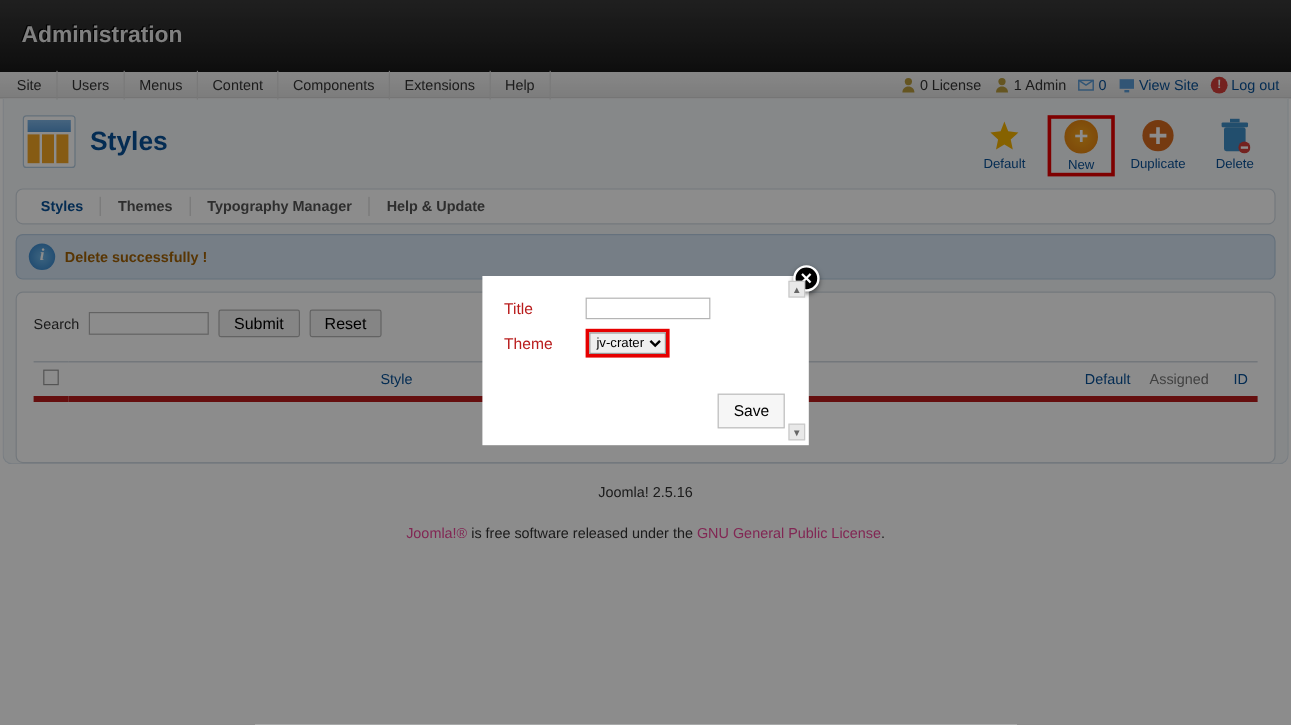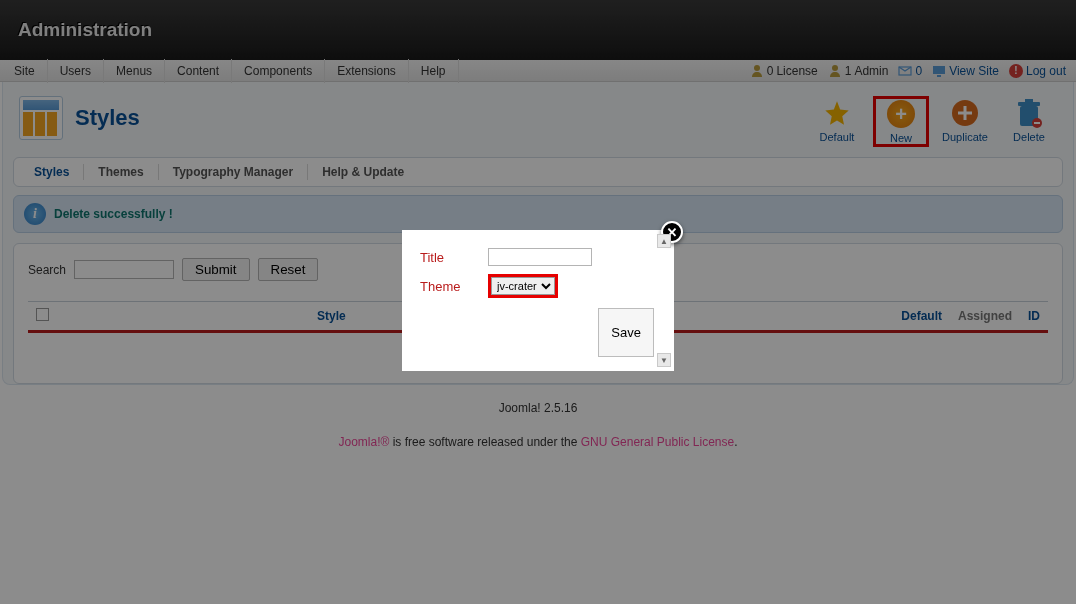--- a/index.html
+++ b/index.html
@@ -40,30 +40,30 @@
 .dup-svg { width:28px; height:28px; }
 .trash-svg { width:26px; height:30px; }
 
 .subtabs { background:#fff; border:1px solid #d2dbe3; border-radius:6px; height:30px; display:flex; align-items:center; padding:0 6px; margin-bottom:8px; }
 .subtabs a { padding:0 14px; border-right:1px solid #dadada; color:#555; font-weight:bold; font-size:12px; line-height:16px; cursor:pointer; }
 .subtabs a.active { color:#095197; }
 .subtabs a:last-child { border-right:none; }
 
 .message-box { background:#d7e6f5; border:1px solid #b8cee3; border-radius:6px; padding:7px 10px; display:flex; align-items:center; gap:8px; margin-bottom:10px; }
 .info-circle { width:22px; height:22px; border-radius:50%; background:radial-gradient(#6fb6e8,#2d7ec7); color:#fff; display:flex; align-items:center; justify-content:center; font-style:italic; font-weight:bold; font-family:Georgia,serif; font-size:14px; }
-.message-box span.msg { color:#0f766e; font-weight:bold; }
+.message-box span.msg { color:#a16207; font-weight:bold; }
 
 .content-box { background:#fff; border:1px solid #d2dbe3; border-radius:6px; padding:14px 14px 18px 14px; }
 .search-row { display:flex; align-items:center; gap:8px; margin-bottom:20px; }
 .search-row label { color:#333; }
 .search-row input[type=text] { width:100px; height:19px; border:1px solid #b4b4b4; padding:1px 3px; }
 .btn { background:#f2f2f2; border:1px solid #b4b4b4; padding:3px 12px; cursor:pointer; border-radius:2px; }
 
 .tbl { width:100%; border-collapse:collapse; }
-.tbl th { text-align:left; padding:6px 8px; color:#095197; font-weight:bold; border-top:1px solid #c6d0d9; border-bottom:3px solid #b91c1c; font-size:12px; }
+.tbl th { text-align:left; padding:6px 8px; color:#095197; font-weight:normal; border-top:1px solid #c6d0d9; border-bottom:5px solid #b91c1c; font-size:12px; }
 .tbl th.check { width:28px; }
 .tbl th.style-col { padding-left:260px; }
 .tbl th.theme-col { }
 .tbl th.default-col { text-align:right; color:#095197; }
 .tbl th.assigned-col { color:#777; }
 .tbl th.id-col { color:#095197; width:24px; text-align:right; }
 .sort-icon { display:inline-block; width:10px; height:8px; margin-left:2px; }
 .display-row td { text-align:center; padding:14px 0 4px 0; color:#333; }
 
 .footer { text-align:center; padding:16px 0 0 0; }
@@ -75,21 +75,21 @@
 .overlay { position:absolute; inset:0; background:rgba(0,0,0,0.45); }
 .modal-wrap { position:absolute; left:402px; top:230px; width:272px; height:141px; background:#fff; }
 .modal-close { position:absolute; top:-9px; right:-9px; width:22px; height:22px; border-radius:50%; background:#000; border:2px solid #fff; color:#fff; display:flex; align-items:center; justify-content:center; font-size:13px; font-weight:bold; cursor:pointer; box-shadow:0 2px 4px rgba(0,0,0,0.5); }
 .modal-body { padding:18px 18px 10px 18px; position:relative; height:100%; }
 .form-row { display:flex; align-items:center; justify-content:flex-start; margin-bottom:8px; gap:6px; }
 .form-row label { width:62px; text-align:left; font-size:13px; color:#b91c1c; }
 .form-row input[type=text] { width:104px; height:18px; border:1px solid #b4b4b4; padding:1px 3px; font-size:12px; }
 .select-wrap { display:flex; align-items:center; border:3px solid #e60000; padding:0; height:24px; }
 .select-wrap select { border:1px solid #999; font-size:11px; height:18px; padding:0 1px; font-family:Arial; }
 .modal-save { position:absolute; right:20px; bottom:14px; }
-.modal-save button { border:1px solid #bcbcbc; background:#f6f6f6; padding:16px 12px; cursor:pointer; font-size:13px; }
+.modal-save button { border:1px solid #bcbcbc; background:#f6f6f6; padding:6px 12px; cursor:pointer; font-size:13px; }
 .modal-scroll { position:absolute; right:2px; top:4px; bottom:4px; width:16px; display:flex; flex-direction:column; justify-content:space-between; align-items:center; }
 .scroll-btn { width:14px; height:14px; background:#e8e8e8; border:1px solid #c9c9c9; display:flex; align-items:center; justify-content:center; font-size:8px; color:#666; }
 
 .cb { width:13px; height:13px; border:1px solid #999; background:#fff; display:inline-block; }
 </style>
 </head>
 <body>
 
 <div class="header">
   <div class="header-title">Administration</div>

